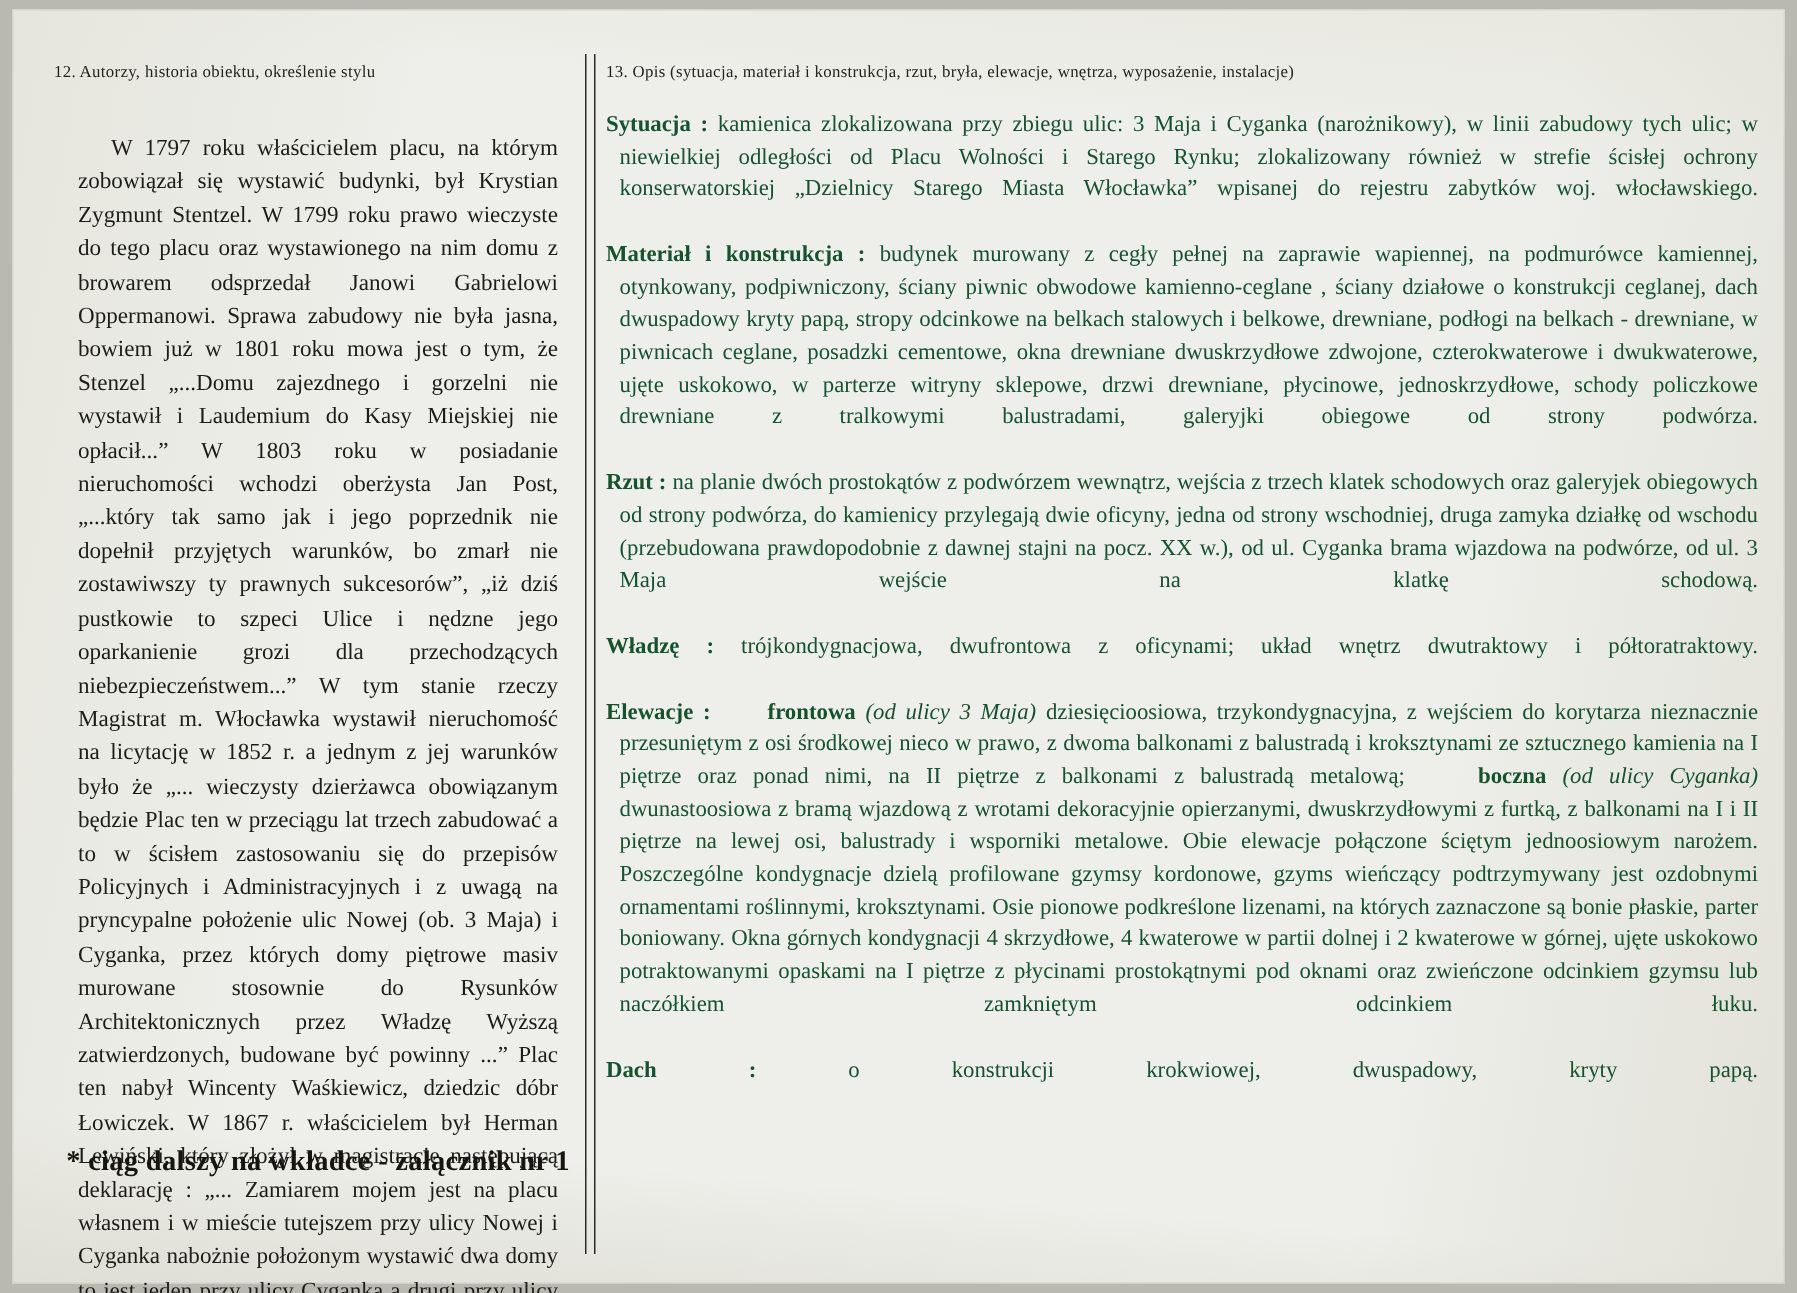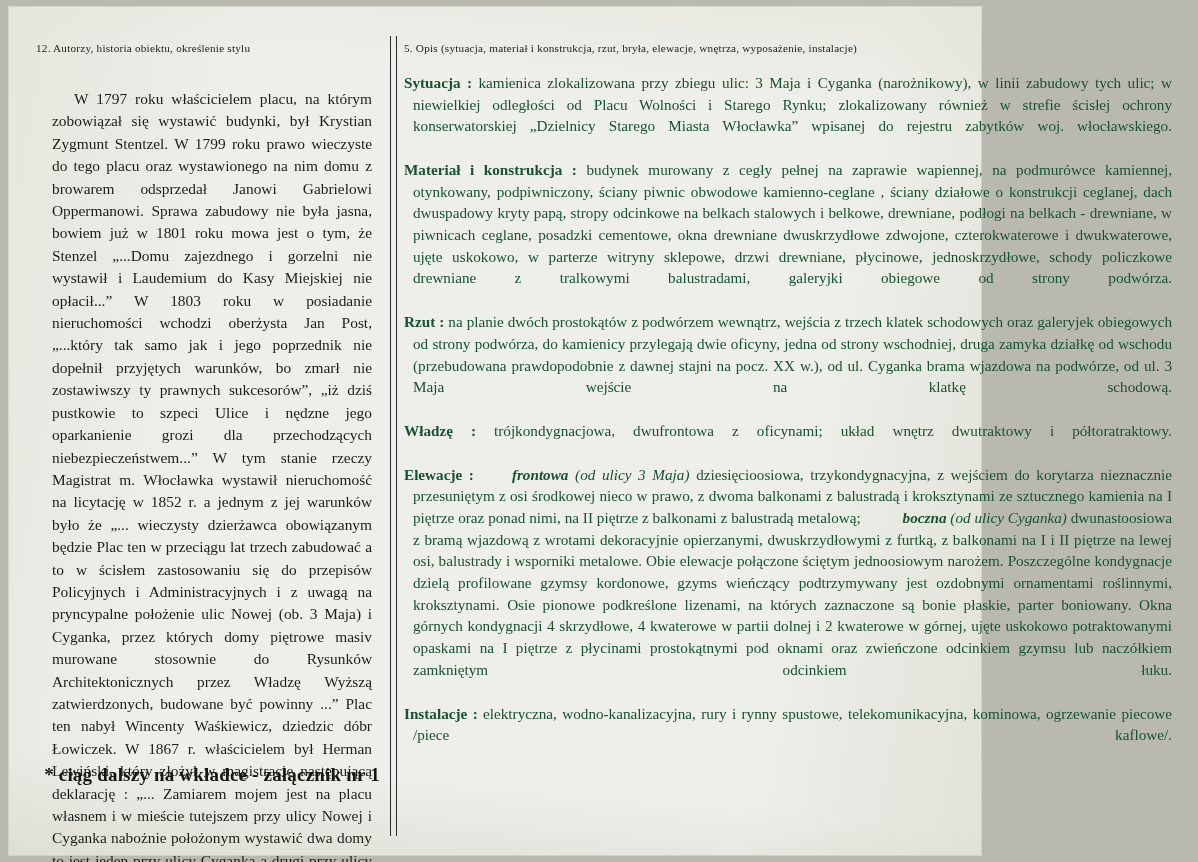--- a/index.html
+++ b/index.html
@@ -13,21 +13,21 @@
     background: #b9b9b2;
     font-family: "Liberation Serif", "DejaVu Serif", serif;
     overflow: hidden;
   }
 
   
   #page-sheet {
     position: absolute;
     left: 8px;
     top: 6px;
-    width: 974px;
+    width: 1182px;
     height: 850px;
     background: #eeeeea;
     box-shadow: 0 0 0 1px #cfcfc8 inset;
   }
   
   #paper-tint {
     position: absolute;
     inset: 0;
     background:
       linear-gradient(100deg, rgba(220,220,208,0.45) 0%, rgba(255,255,250,0.0) 22%, rgba(255,255,250,0.0) 78%, rgba(214,214,202,0.5) 100%),
@@ -117,21 +117,20 @@
     text-align: justify;
     text-justify: inter-word;
     padding-left: 9px;
     text-indent: -9px;
   }
   .desc-label {
     font-weight: bold;
   }
   .desc-em-bold {
     font-weight: bold;
-    font-style: italic;
     margin-left: 38px;
   }
   .desc-em {
     font-style: italic;
     margin-top: 20px;
   }
   
   .desc-section::after {
     content: "";
     display: inline-block;
@@ -151,21 +150,21 @@
     <div class="field-caption">12. Autorzy, historia obiektu, określenie stylu</div>
 
     <div id="left-body">
       <p>W 1797 roku właścicielem placu, na którym zobowiązał się wystawić budynki, był Krystian Zygmunt Stentzel. W 1799 roku prawo wieczyste do tego placu oraz wystawionego na nim domu z browarem odsprzedał Janowi Gabrielowi Oppermanowi. Sprawa zabudowy nie była jasna, bowiem już w 1801 roku mowa jest o tym, że Stenzel „...Domu zajezdnego i gorzelni nie wystawił i Laudemium do Kasy Miejskiej nie opłacił...” W 1803 roku w posiadanie nieruchomości wchodzi oberżysta Jan Post, „...który tak samo jak i jego poprzednik nie dopełnił przyjętych warunków, bo zmarł nie zostawiwszy ty prawnych sukcesorów”, „iż dziś pustkowie to szpeci Ulice i nędzne jego oparkanienie grozi dla przechodzących niebezpieczeństwem...” W tym stanie rzeczy Magistrat m. Włocławka wystawił nieruchomość na licytację w 1852 r. a jednym z jej warunków było że „... wieczysty dzierżawca obowiązanym będzie Plac ten w przeciągu lat trzech zabudować a to w ścisłem zastosowaniu się do przepisów Policyjnych i Administracyjnych i z uwagą na pryncypalne położenie ulic Nowej (ob. 3 Maja) i Cyganka, przez których domy piętrowe masiv murowane stosownie do Rysunków Architektonicznych przez Władzę Wyższą zatwierdzonych, budowane być powinny ...” Plac ten nabył Wincenty Waśkiewicz, dziedzic dóbr Łowiczek. W 1867 r. właścicielem był Herman Lewiński, który złożył w magistracie następującą deklarację : „... Zamiarem mojem jest na placu własnem i w mieście tutejszem przy ulicy Nowej i Cyganka nabożnie położonym wystawić dwa domy to jest jeden przy ulicy Cyganka a drugi przy ulicy Nowej massiv murowane na dwu piętrowe blachą kryte - Przy dołączeniu  zatem 2-ch rysunków architektonicznych wraz z</p>
     </div>
 
     <div id="left-footnote">* ciąg dalszy na wkładce - załącznik nr 1</div>
   </div>
 
   <div class="column" id="right-column">
-    <div class="field-caption">5. Opis (sytuacja, materiał i konstrukcja, rzut, bryła, elewacje, wnętrza, wyposażenie, instalacje)</div>
+    <div class="field-caption">13. Opis (sytuacja, materiał i konstrukcja, rzut, bryła, elewacje, wnętrza, wyposażenie, instalacje)</div>
 
     <div id="right-body">
 
       <p class="desc-section">
         <span class="desc-label">Sytuacja :</span><span> kamienica zlokalizowana przy zbiegu ulic: 3 Maja i Cyganka (narożnikowy), w linii zabudowy tych ulic; w niewielkiej odległości od Placu Wolności i Starego Rynku; zlokalizowany również w strefie ścisłej ochrony konserwatorskiej „Dzielnicy Starego Miasta Włocławka” wpisanej do rejestru zabytków woj. włocławskiego.</span>
       </p>
 
       <p class="desc-section">
         <span class="desc-label">Materiał i konstrukcja :</span><span> budynek murowany z cegły pełnej na zaprawie wapiennej, na podmurówce kamiennej, otynkowany, podpiwniczony, ściany piwnic obwodowe kamienno-ceglane , ściany działowe o konstrukcji ceglanej, dach dwuspadowy kryty papą, stropy odcinkowe na belkach stalowych i belkowe, drewniane, podłogi na belkach - drewniane, w piwnicach ceglane, posadzki cementowe, okna drewniane dwuskrzydłowe zdwojone, czterokwaterowe i dwukwaterowe, ujęte uskokowo, w parterze witryny sklepowe, drzwi drewniane, płycinowe, jednoskrzydłowe, schody policzkowe drewniane z tralkowymi balustradami, galeryjki obiegowe od strony podwórza.</span>
       </p>
@@ -175,21 +174,21 @@
       </p>
 
       <p class="desc-section">
         <span class="desc-label">Władzę :</span><span> trójkondygnacjowa, dwufrontowa z oficynami; układ wnętrz dwutraktowy i półtoratraktowy.</span>
       </p>
 
       <p class="desc-section">
         <span class="desc-label">Elewacje :</span><span class="desc-em-bold">frontowa</span><span class="desc-em"> (od ulicy 3 Maja)</span><span> dziesięcioosiowa, trzykondygnacyjna, z wejściem do korytarza nieznacznie przesuniętym z osi środkowej nieco w prawo, z dwoma balkonami z balustradą i kroksztynami ze sztucznego kamienia na I piętrze oraz ponad nimi, na II piętrze z balkonami z balustradą metalową; </span><span class="desc-em-bold">boczna</span><span class="desc-em"> (od ulicy Cyganka)</span><span> dwunastoosiowa z bramą wjazdową z wrotami dekoracyjnie opierzanymi, dwuskrzydłowymi z furtką, z balkonami na I i II piętrze na lewej osi, balustrady i wsporniki metalowe. Obie elewacje połączone ściętym jednoosiowym narożem. Poszczególne kondygnacje  dzielą profilowane gzymsy kordonowe, gzyms wieńczący podtrzymywany jest ozdobnymi ornamentami roślinnymi, kroksztynami. Osie pionowe podkreślone lizenami, na których zaznaczone są bonie płaskie, parter boniowany. Okna górnych kondygnacji 4 skrzydłowe, 4 kwaterowe w partii dolnej i 2 kwaterowe w górnej, ujęte uskokowo potraktowanymi opaskami na I piętrze z płycinami prostokątnymi pod oknami oraz zwieńczone odcinkiem gzymsu lub naczółkiem zamkniętym odcinkiem łuku.</span>
       </p>
 
+      <p class="desc-section">
+        <span class="desc-label">Dach :</span><span>  o konstrukcji krokwiowej, dwuspadowy, kryty papą.</span>
+      </p>
 
-      <p class="desc-section">
-        <span class="desc-label">Instalacje :</span><span>  elektryczna, wodno-kanalizacyjna, rury i rynny spustowe, telekomunikacyjna, kominowa, ogrzewanie piecowe /piece kaflowe/.</span>
-      </p>
 
     </div>
   </div>
 
 </div>
 
 </body></html>

